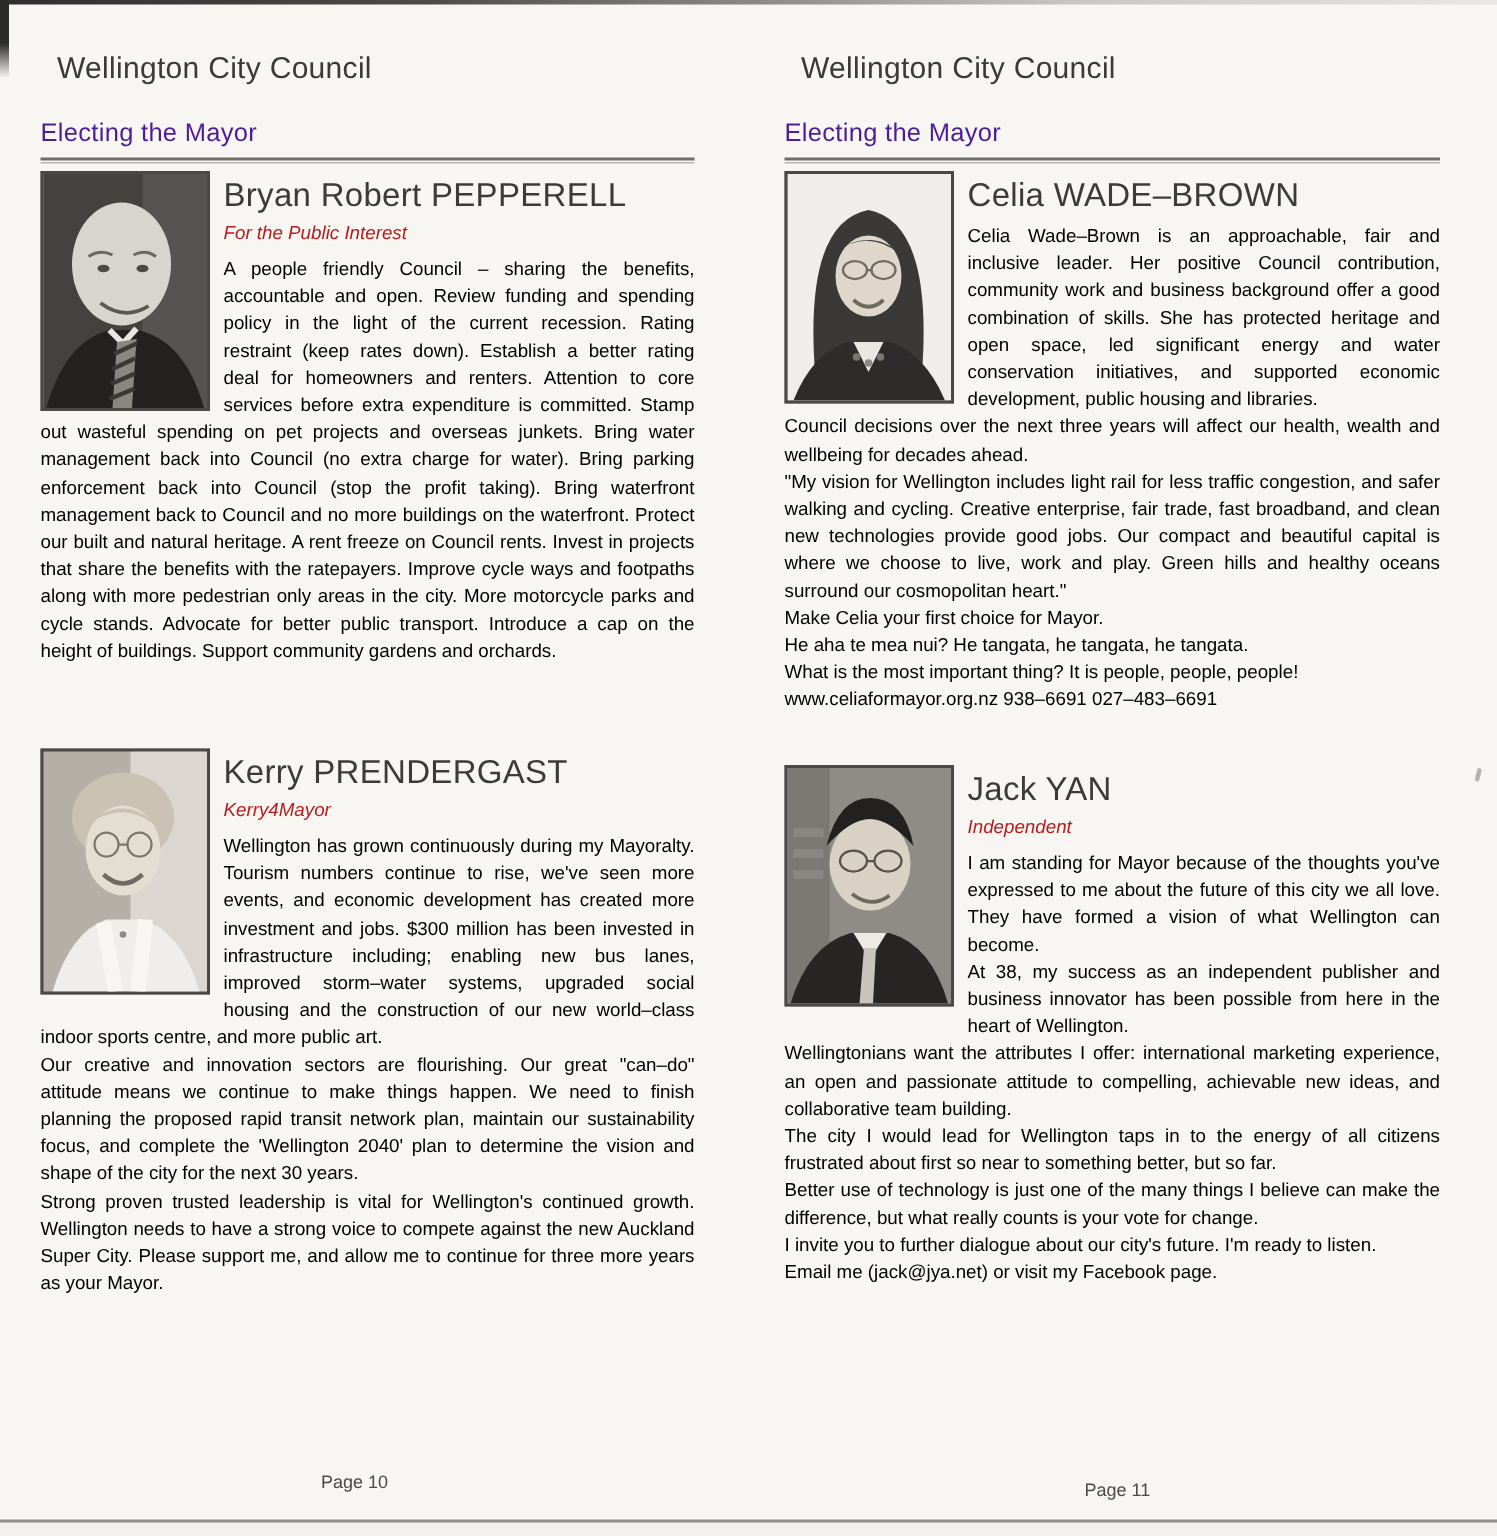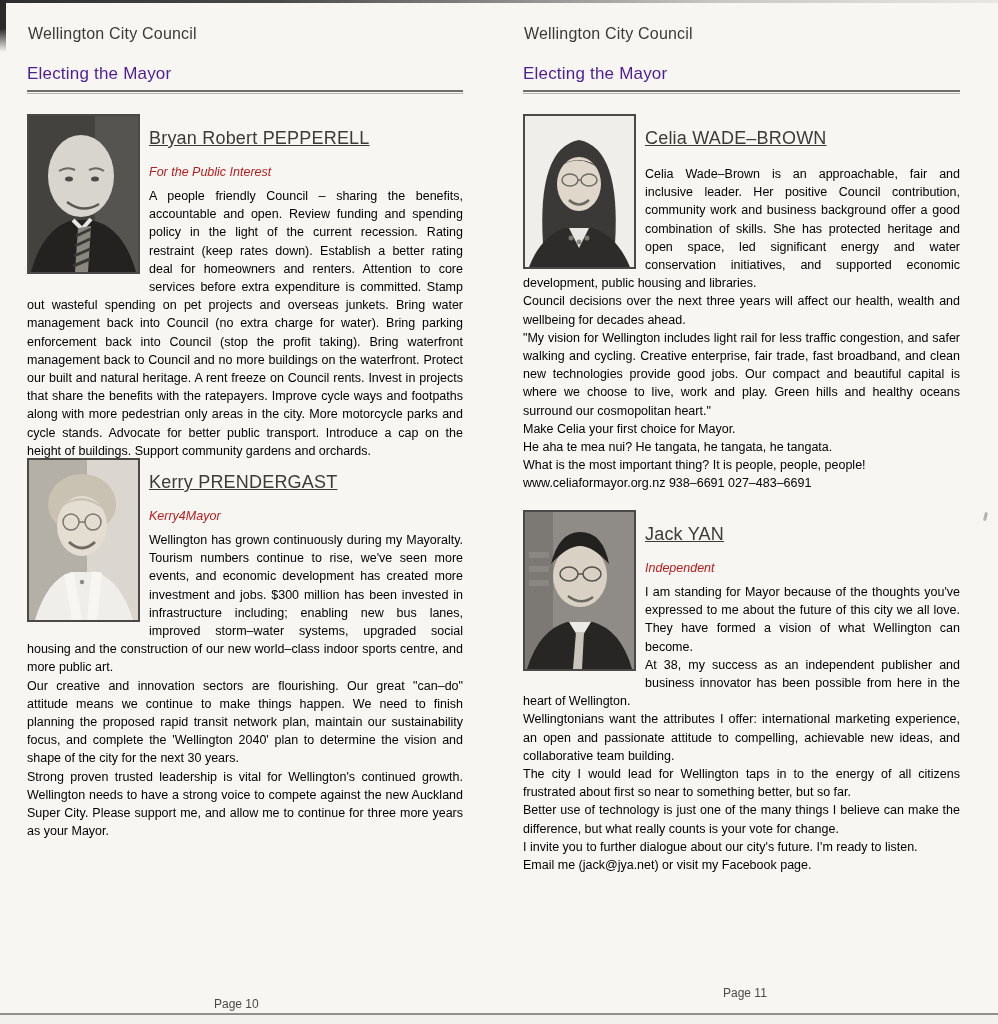--- a/index.html
+++ b/index.html
@@ -18,39 +18,39 @@
     background:linear-gradient(180deg,#2b2b2a 0%,#2b2b2a 55%,rgba(43,43,42,0) 100%);}
   .edge-bottom{position:absolute;left:0;right:0;bottom:0;height:9px;
     background:#f2f1ee;border-top:2px solid #908f8c;}
   .artifact-mark{position:absolute;left:984px;top:512px;width:3px;height:9px;
     background:#8d8d8b;border-radius:2px;transform:rotate(14deg);opacity:.65;}
 
   .page{position:absolute;top:24px;}
   .page-left{left:27px;width:436px;}
   .page-right{left:523px;width:437px;}
 
-  .hdr-title{margin:1px;font-size:16px;font-weight:400;color:#3a3a38;letter-spacing:.2px;}
+  .hdr-title{margin:11px;font-size:20px;font-weight:400;color:#3a3a38;letter-spacing:.2px;}
   .hdr-sub{margin:21px 0 0 0;font-size:17px;font-weight:400;color:#4c1d95;letter-spacing:.2px;}
   .hdr-rule{margin-top:6px;height:1px;border-top:2px solid #6f6e6b;border-bottom:1px solid #b6b5b2;}
 
   .candidate{position:absolute;left:0;right:0;}
   .photo{
     float:left;width:109px;
     margin:2px 9px 5px 0;
     border:2px solid #4a4947;
     background:#888;
     box-sizing:content-box;
   }
   .photo svg{display:block;width:100%;height:100%;}
-  .cname{margin:16px;font-size:18px;font-weight:400;color:#3b3b39;letter-spacing:.2px;text-decoration:underline;}
+  .cname{margin:5px;font-size:22px;font-weight:400;color:#3b3b39;letter-spacing:.2px;}
   .tagline{margin:1px 0 8px 0;font-size:12.5px;font-style:italic;color:#b91c1c;}
   .body-p{margin:0;font-size:12.5px;line-height:18.2px;text-align:justify;color:#000000;}
 
   .footer{position:absolute;font-size:12px;color:#4b4a48;}
-  .footer-left{left:214px;top:981px;margin-top:16px;}
+  .footer-left{left:214px;top:981px;}
   .footer-right{left:723px;top:986px;}
 </style>
 </head>
 <body>
 
 <div class="sheet">
   <div class="edge-top"></div>
   <div class="edge-left"></div>
   <div class="edge-bottom"></div>
   <div class="artifact-mark"></div>
@@ -75,21 +75,21 @@
           <path d="M44 104 l9 9 9 -10" stroke="#e8e6e2" stroke-width="4" fill="none"></path>
           <polygon points="49,112 62,110 59,156 46,156" fill="#8a8680"></polygon>
           <path d="M47 120 l15 -7 M46 130 l15 -7 M45 140 l16 -7 M44 150 l17 -7" stroke="#3b3935" stroke-width="3"></path>
         </svg>
       </div>
       <h3 class="cname">Bryan Robert PEPPERELL</h3>
       <p class="tagline">For the Public Interest</p>
       <p class="body-p">A people friendly Council – sharing the benefits, accountable and open. Review funding and spending policy in the light of the current recession. Rating restraint (keep rates down). Establish a better rating deal for homeowners and renters. Attention to core services before extra expenditure is committed. Stamp out wasteful spending on pet projects and overseas junkets. Bring water management back into Council (no extra charge for water). Bring parking enforcement back into Council (stop the profit taking). Bring waterfront management back to Council and no more buildings on the waterfront. Protect our built and natural heritage. A rent freeze on Council rents. Invest in projects that share the benefits with the ratepayers. Improve cycle ways and footpaths along with more pedestrian only areas in the city. More motorcycle parks and cycle stands. Advocate for better public transport. Introduce a cap on the height of buildings. Support community gardens and orchards.</p>
     </article>
 
-    <article class="candidate" style="top:432px">
+    <article class="candidate" style="top:473px">
       <div class="photo" style="height:160px">
         <svg viewBox="0 0 109 160" preserveAspectRatio="none">
           <rect width="109" height="160" fill="#b4b0a8"></rect>
           <rect x="58" width="51" height="160" fill="#dbd7d0"></rect>
           <ellipse cx="53" cy="44" rx="34" ry="30" fill="#c9c2b2"></ellipse>
           <ellipse cx="53" cy="66" rx="25" ry="30" fill="#e4ddd1"></ellipse>
           <path d="M28 50 Q53 30 78 52 Q66 38 53 38 Q40 38 28 50 Z" fill="#c9c2b2"></path>
           <circle cx="42" cy="62" r="8" fill="none" stroke="#7a766e" stroke-width="1.5"></circle>
           <circle cx="64" cy="62" r="8" fill="none" stroke="#7a766e" stroke-width="1.5"></circle>
           <path d="M50 62 h6" stroke="#7a766e" stroke-width="1.5"></path>

